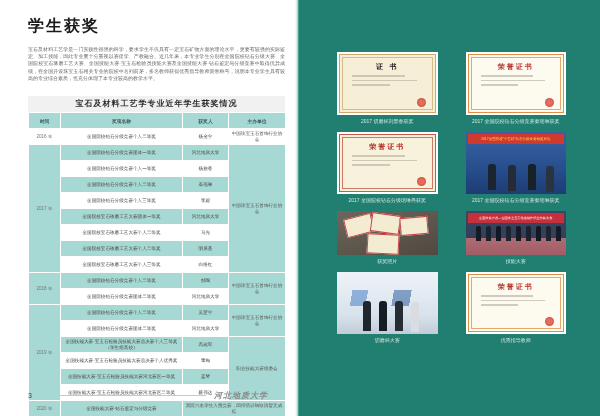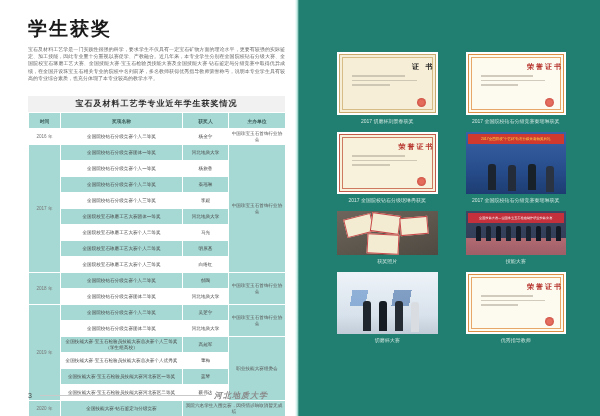--- a/index.html
+++ b/index.html
@@ -1,21 +1,21 @@
 <!DOCTYPE html>
 <html><head>
 <meta charset="utf-8">
 <style>
   html,body{margin:0;padding:0;}
   body{width:600px;height:416px;overflow:hidden;background:#fff;
        font-family:"Liberation Sans",sans-serif;position:relative;}
 
   
   .page-left{position:absolute;left:0;top:0;width:295px;height:416px;background:#fff;}
-  .lp-title{position:absolute;left:28px;top:16px;font-size:19px;font-weight:bold;
+  .lp-title{position:absolute;left:28px;top:16px;font-size:16px;font-weight:bold;
             color:#1a1a1a;letter-spacing:2px;text-align:center;}
   .lp-intro{position:absolute;left:28px;top:46px;width:257px;font-size:5px;
             line-height:7.2px;color:#666;text-align:justify;}
   .tbl-title{position:absolute;left:28px;top:96px;width:257px;height:24px;background:#f1f1f1;
              font-size:8px;font-weight:bold;color:#2b2b2b;text-align:center;line-height:16px;
              letter-spacing:1px;}
   .awards{position:absolute;left:28px;top:112px;width:257px;border-collapse:collapse;
           table-layout:fixed;font-size:4.6px;color:#444;}
   .awards col.c-year{width:32px}.awards col.c-award{width:122px}
   .awards col.c-winner{width:46px}.awards col.c-org{width:57px}
@@ -47,21 +47,21 @@
   .art{position:relative;width:100%;overflow:hidden;}
   .cap{font-size:5px;color:#d2e7e1;text-align:center;margin:3px 0 7px;height:7px;
        white-space:nowrap;overflow:hidden;}
 
   
   .t-certificate{background:#fff;padding:2px;box-sizing:border-box;}
   .cert-inner{position:relative;height:100%;box-sizing:border-box;}
   .v-classic .cert-inner{background:#f6eed6;border:1px solid #c9a96d;box-shadow:inset 0 0 0 2px #f6eed6,inset 0 0 0 3px #d8bc85;}
   .v-honor .cert-inner{background:#fdfaf0;border:1px solid #dd8f45;box-shadow:inset 0 0 0 2px #fdfaf0,inset 0 0 0 3px #e6a768;}
   .v-honor-red .cert-inner{background:#f8f1dc;border:1px solid #c25b4a;box-shadow:inset 0 0 0 2px #f8f1dc,inset 0 0 0 3px #cf7a60;}
-  .cert-title{margin-top:7px;text-align:right;font-family:"DejaVu Serif",serif;
+  .cert-title{margin-top:7px;text-align:center;font-family:"DejaVu Serif",serif;
               font-weight:bold;font-size:7px;letter-spacing:2px;}
   .v-classic .cert-title{color:#222;}
   .v-honor .cert-title{color:#b5312a;}
   .v-honor-red .cert-title{color:#b5312a;}
   .ln{height:1.5px;background:#b9b2a0;opacity:.65;margin:3px 12px 0;}
   .ln.l1{margin-right:30px;}
   .ln.l2{margin-right:18px;}
   .ln.l3{margin-right:45px;}
   .seal{position:absolute;right:9px;bottom:5px;width:9px;height:9px;border-radius:50%;
         background:radial-gradient(circle,#e05545 35%,#c8372b 70%);opacity:.85;}

